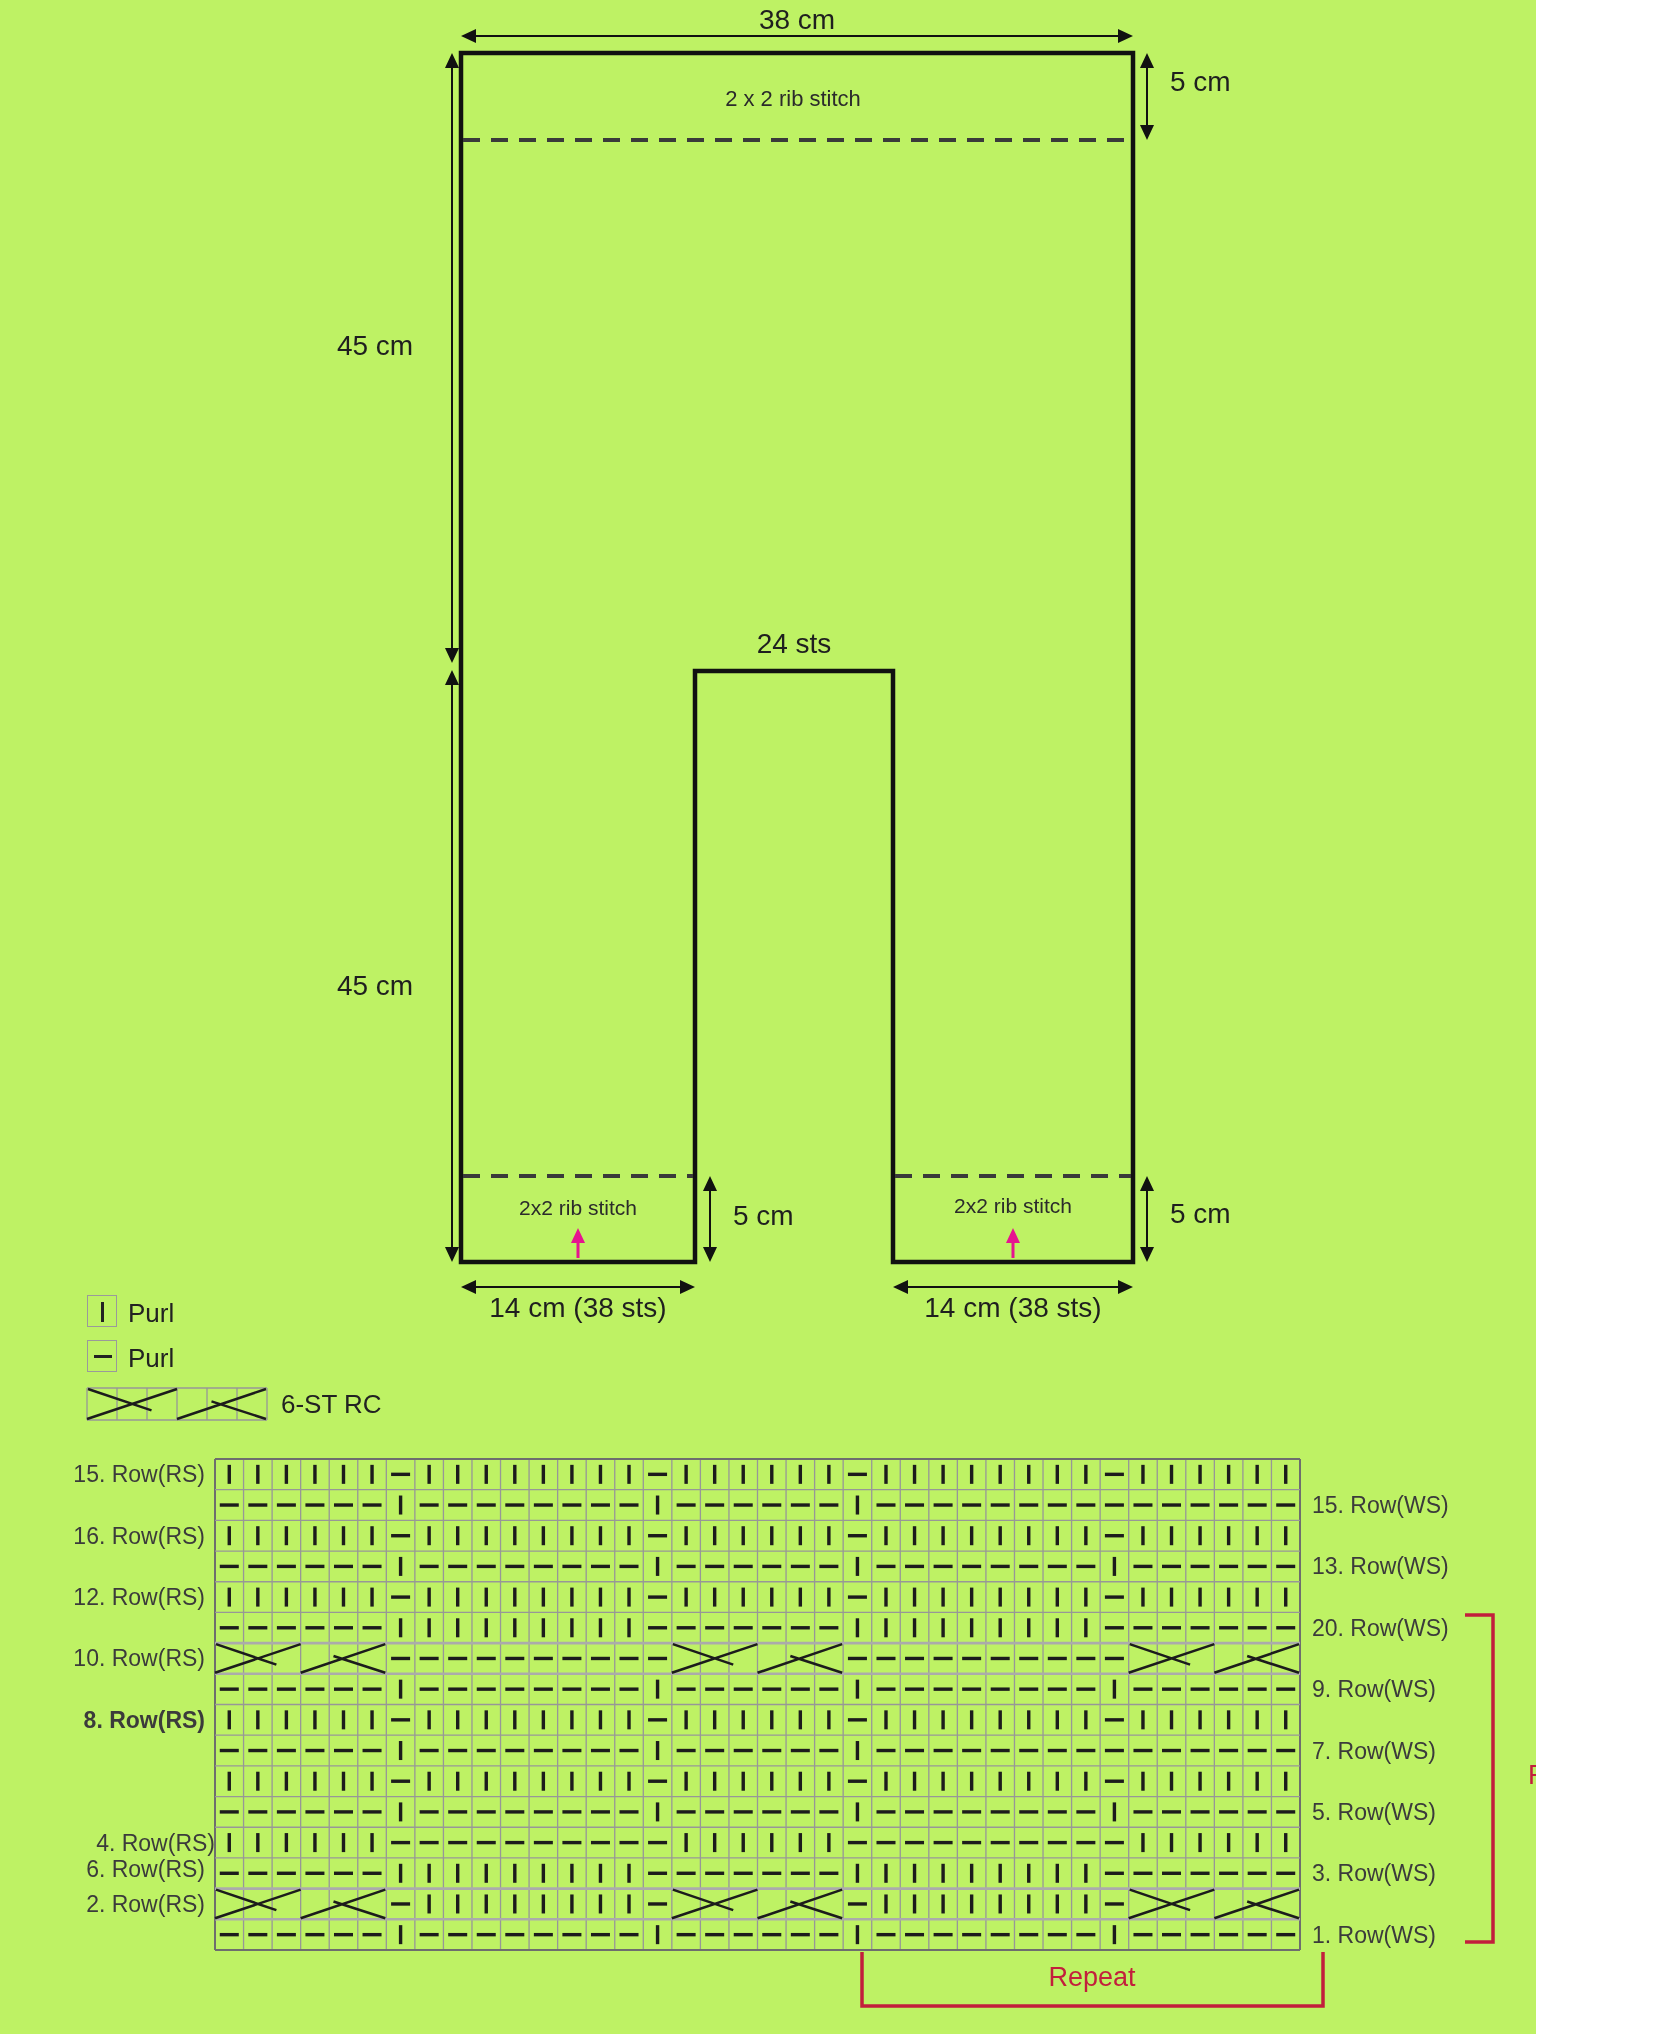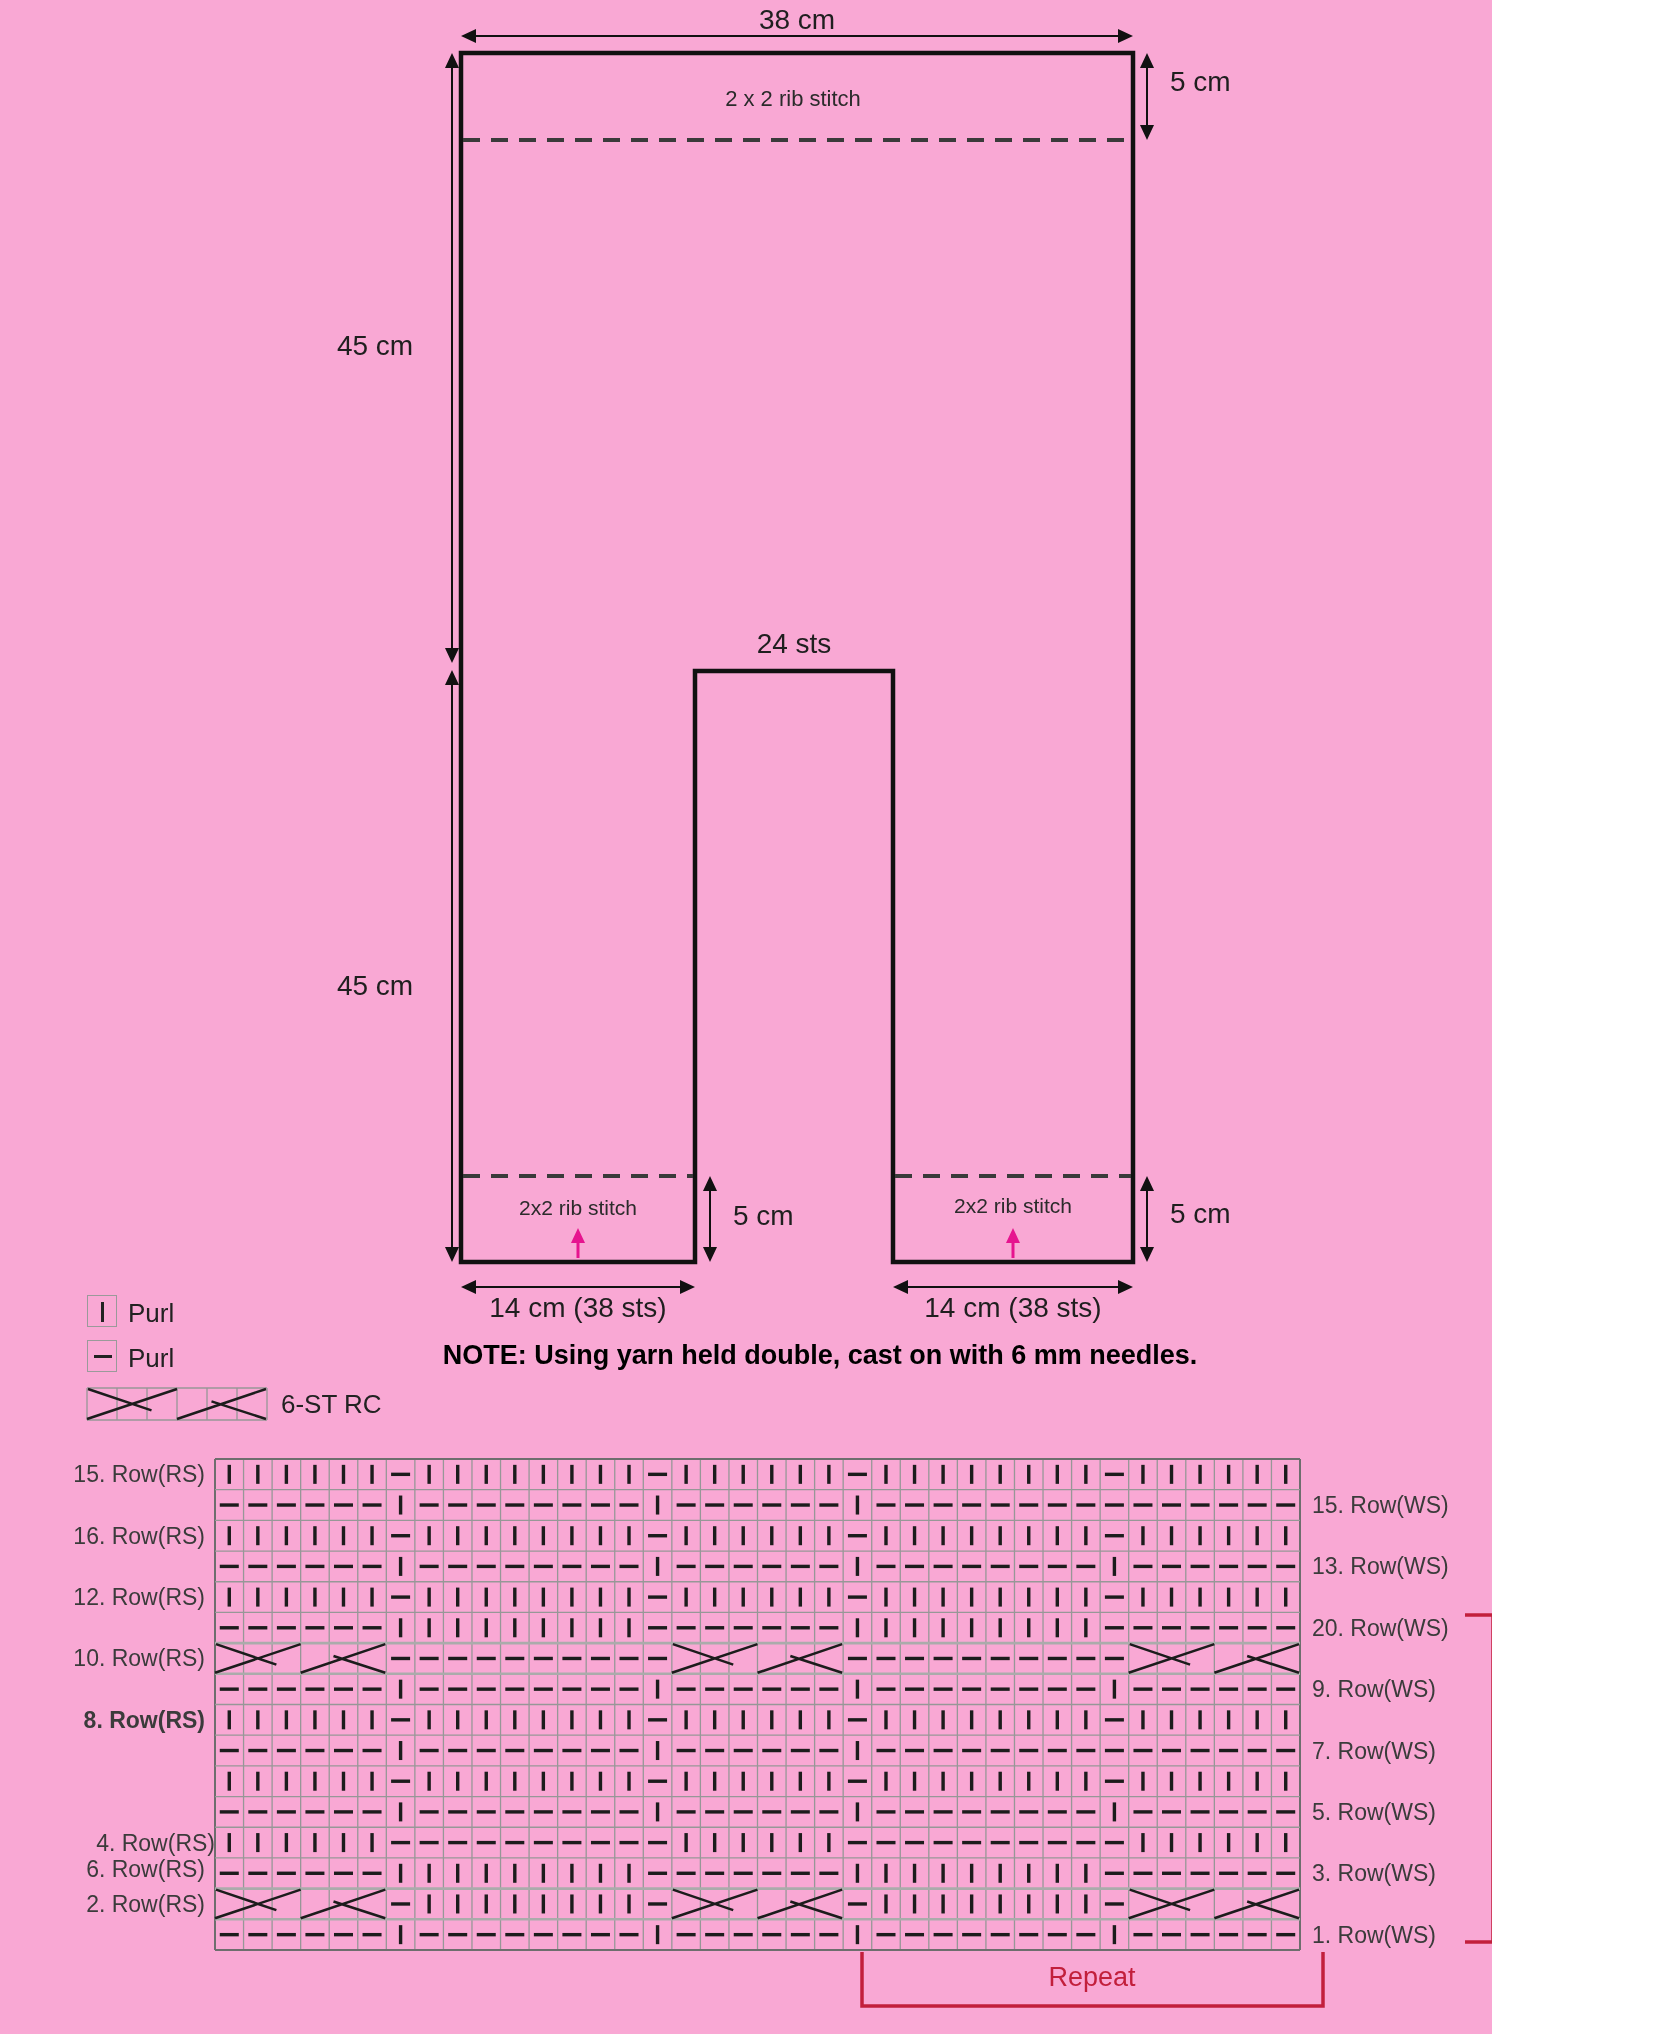--- a/index.html
+++ b/index.html
@@ -1,17 +1,17 @@
 <!DOCTYPE html>
 <html><head>
 <meta charset="utf-8">
 <style>
   html,body{margin:0;padding:0;background:#fff;}
-  #page{position:relative;width:1492px;height:2034px;background:#f9a8d4;overflow:hidden;
-        font-family:"Liberation Sans", sans-serif;color:#1a1a1a;}
+  #page{position:relative;width:1492px;height:2034px;background:#bef264;overflow:hidden;
+        font-family:"Liberation Sans", sans-serif;color:#1a1a1a;padding-left:44px;}
   svg{position:absolute;left:0;top:0;}
   .lbl{position:absolute;white-space:nowrap;color:#1f1f1f;}
   .c{text-align:center;}
   .dim{font-size:28px;}
   .small{font-size:22px;color:#2b2b2b;}
   .smaller{font-size:21px;color:#2b2b2b;}
   .note{font-size:27px;font-weight:bold;color:#000;text-align:center;}
   .legend-label{font-size:26px;color:#222;}
   .legend-box{position:absolute;width:30px;height:32px;border:1.5px solid #9a9a9a;box-sizing:border-box;}
   .legend-box .k{position:absolute;left:13px;top:6px;width:3px;height:20px;background:#222;}
@@ -738,21 +738,20 @@
   <div class="lbl dim c" style="left:310px;top:330px;width:130px;">45 cm</div>
   <div class="lbl dim c" style="left:310px;top:970px;width:130px;">45 cm</div>
   <div class="lbl dim c" style="left:714px;top:628px;width:160px;">24 sts</div>
   <div class="lbl smaller c" style="left:478px;top:1196px;width:200px;">2x2 rib stitch</div>
   <div class="lbl smaller c" style="left:913px;top:1194px;width:200px;">2x2 rib stitch</div>
   <div class="lbl dim" style="left:733px;top:1200px;">5 cm</div>
   <div class="lbl dim" style="left:1170px;top:1198px;">5 cm</div>
   <div class="lbl dim c" style="left:428px;top:1292px;width:300px;">14 cm (38 sts)</div>
   <div class="lbl dim c" style="left:863px;top:1292px;width:300px;">14 cm (38 sts)</div>
 
-  <div class="lbl note" style="left:390px;top:1340px;width:860px;">NOTE: Using yarn held double, cast on with 6 mm needles.</div>
 
   <div class="legend-box" style="left:87px;top:1295px;">
       <span class="k"></span>
     </div>
   <div class="lbl legend-label" style="left:128px;top:1298px;">Purl</div>
   <div class="legend-box" style="left:87px;top:1340px;">
       <span class="p"></span>
     </div>
   <div class="lbl legend-label" style="left:128px;top:1343px;">Purl</div>
   <svg style="left:86px;top:1387px;" width="184" height="34">

